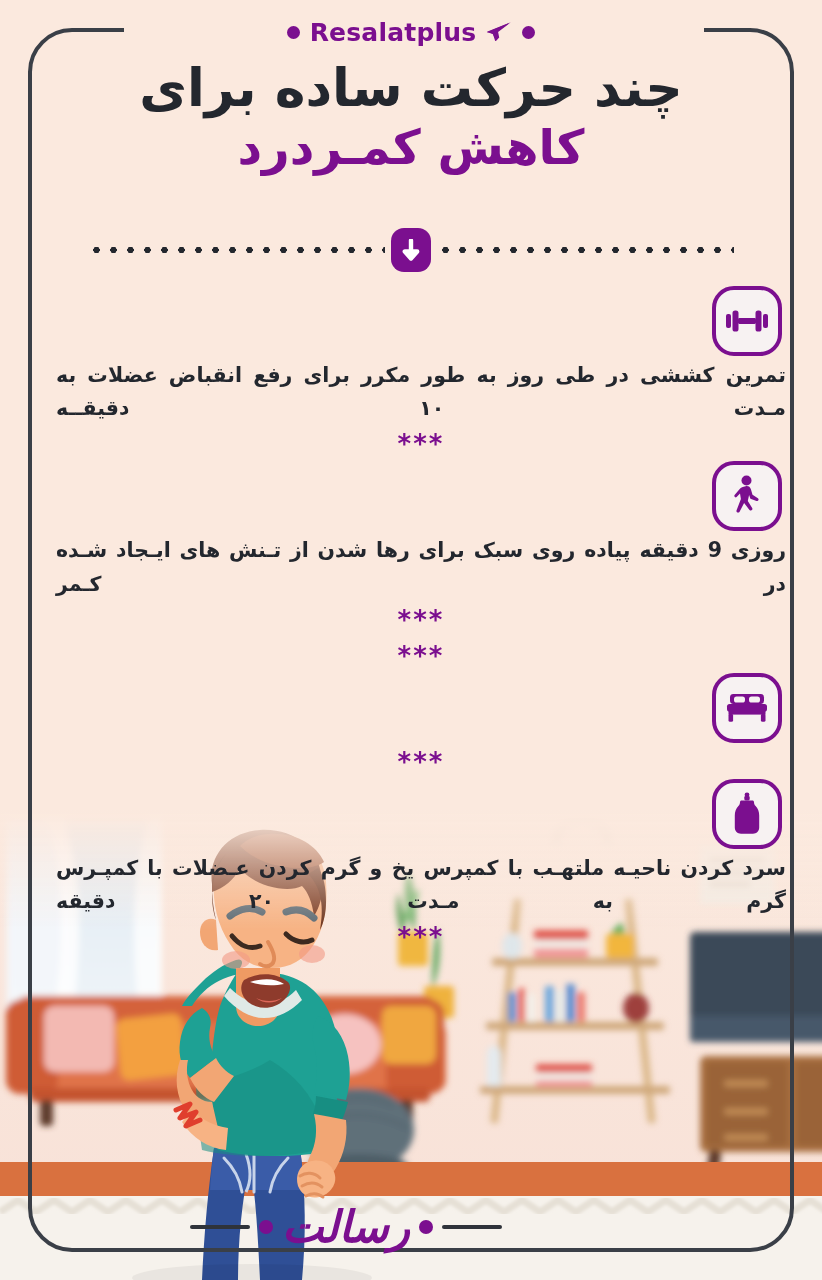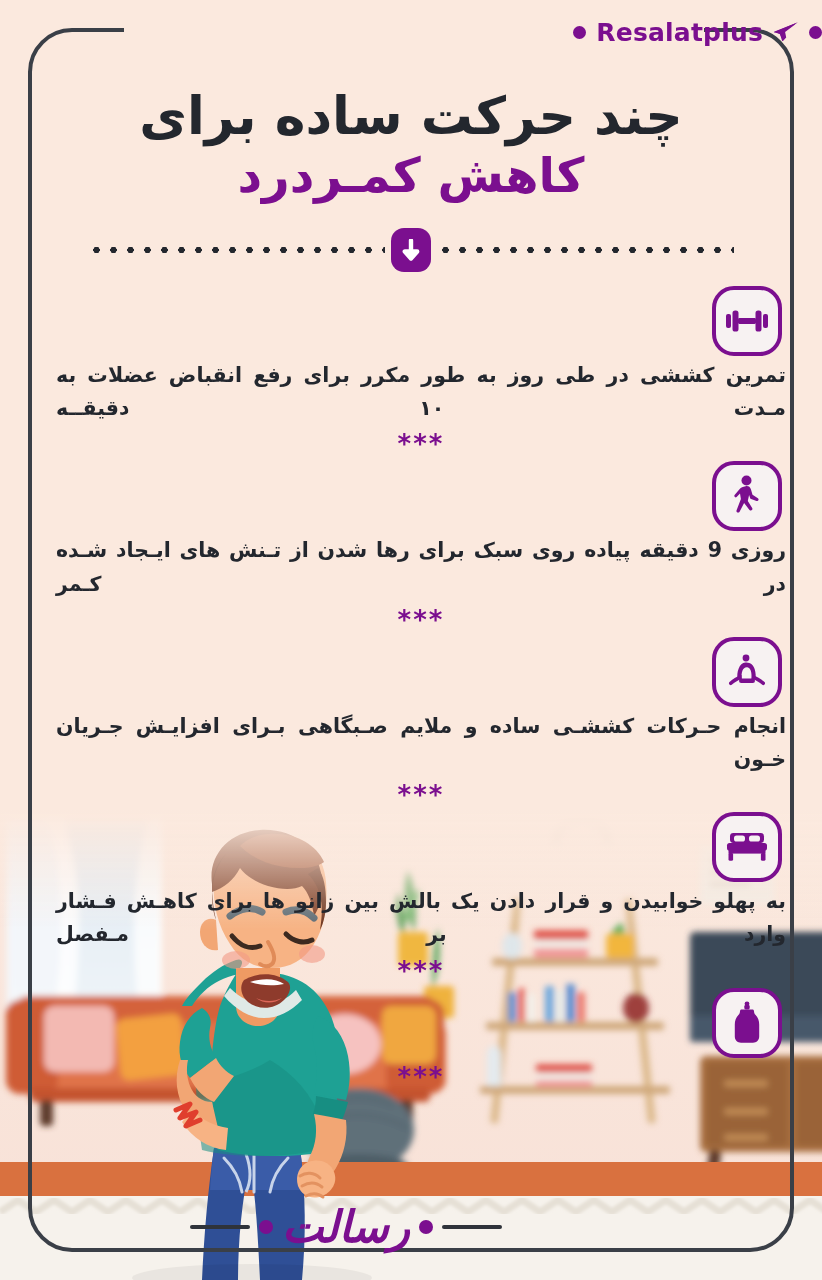--- a/index.html
+++ b/index.html
@@ -45,20 +45,21 @@
 
   
   .header {
     position: absolute;
     left: 0;
     top: 12px;
     width: 822px;
     height: 40px;
     display: flex;
     align-items: center;
+    justify-content: center;
     gap: 10px;
     z-index: 9;
   }
   .hdot {
     width: 13px;
     height: 13px;
     border-radius: 50%;
     background: #7b0f8f;
     flex: none;
   }
@@ -87,21 +88,20 @@
     text-align: center;
     z-index: 8;
   }
   .title-line1 {
     font-family: "DejaVu Sans", sans-serif;
     font-size: 52px;
     font-weight: bold;
     color: #23272e;
     line-height: 1.18;
     direction: rtl;
-    margin-top: 28px;
   }
   .title-line2 {
     font-family: "DejaVu Sans", sans-serif;
     font-size: 48px;
     font-weight: bold;
     color: #7b0f8f;
     line-height: 1.2;
     direction: rtl;
   }
 
@@ -310,64 +310,50 @@
           <g fill="#7b0f8f">
             <circle cx="14.5" cy="5.5" r="5"></circle>
             <path d="M13.6 11.2c2.6-.6 4.6.7 5.3 3.1l1.6 5.5 5.4 3.5c1.5 1 .4 3.3-1.3 2.7l-6.2-2.3-1.3-3.6-1.3 6 4.4 6.9c1.1 1.7-1.4 3.5-2.7 1.9l-5.4-6.8-4.5 8.6c-.9 1.8-3.8.6-3.1-1.3l4.4-11.5-.9-5.3-3.4 3.4c-1.2 1.2-3.1-.6-2-1.9l5.1-6c1.3-1.5 3-2.5 5.9-2.9z"></path>
           </g>
         </svg>
       </span>
       <span class="row-text">روزی 9 دقیقه پیاده روی سبک برای رها شدن از تـنش های ایـجاد شـده در کـمر</span>
     </div>
     <div class="sep">***</div>
 
-    <div class="row">
-      <span class="icon-badge">
-        <svg width="44" height="36" viewBox="0 0 44 36">
-          <g fill="#7b0f8f">
-            <circle cx="21" cy="4" r="3.4"></circle>
-            <path d="M20.4 8.6c4.4-.6 8 2.3 9.3 6.6 1.1 3.6 1.2 7 .9 10.2h-4.3c.4-3 .3-5.9-.5-8.6-.5-1.7-1.4-2.9-2.8-3.4-2.3-.8-4.6.6-5.5 3-1 2.7-1.2 5.8-.7 9h-4.3c-.5-3.9-.2-7.6 1.2-11 1.4-3.5 3.6-5.4 6.7-5.8z"></path>
-            <path d="M16.6 25.1c-3.7 1.3-7 3.2-9.9 5.7-1.6 1.3-3.8-1.2-2.2-2.7 3.5-3.2 7.5-5.5 12.1-7l0 4z"></path>
-            <path d="M27.4 25.1c3.7 1.3 7 3.2 9.9 5.7 1.6 1.3 3.8-1.2 2.2-2.7-3.5-3.2-7.5-5.5-12.1-7l0 4z"></path>
-            <rect x="14" y="24.6" width="16" height="4.4" rx="2.2"></rect>
-          </g>
-        </svg>
-      </span>
-      <span class="row-text">انجام حـرکات کششـی ساده و ملایم صـبگاهی بـرای افزایـش جـریان خـون</span>
-    </div>
     <div class="sep">***</div>
 
     <div class="row">
       <span class="icon-badge">
         <svg width="44" height="32" viewBox="0 0 44 32">
           <g fill="#7b0f8f">
             <rect x="5" y="2" width="34" height="10" rx="3.4"></rect>
             <rect x="9" y="4.5" width="11" height="6" rx="2.6" fill="#f7f2f2"></rect>
             <rect x="24" y="4.5" width="11" height="6" rx="2.6" fill="#f7f2f2"></rect>
             <rect x="2" y="12" width="40" height="7.5" rx="2.6"></rect>
             <rect x="3.5" y="19" width="37" height="3.6"></rect>
             <rect x="3.5" y="21.8" width="4.6" height="8" rx="1.6"></rect>
             <rect x="35.9" y="21.8" width="4.6" height="8" rx="1.6"></rect>
           </g>
         </svg>
       </span>
-      <span class="row-text">به پهلو خوابیدن و قرار دادن یک بالش بین زانو ها برای کاهـش فـشار وارد بر مـفصل</span>
     </div>
     <div class="sep">***</div>
 
     <div class="row">
       <span class="icon-badge">
         <svg width="30" height="44" viewBox="0 0 30 44">
           <g fill="#7b0f8f">
             <circle cx="15" cy="2.8" r="2.4"></circle>
             <rect x="12.3" y="4" width="5.4" height="4.4" rx="1.4"></rect>
             <path d="M9.6 8.6h10.8c.9 0 1.6.7 1.6 1.6 0 1.4.5 2.6 1.6 3.8 2.4 2.6 3.6 5.7 3.6 9.4v12.2c0 3.6-2.6 6.2-6.2 6.2H9c-3.6 0-6.2-2.6-6.2-6.2V23.4c0-3.7 1.2-6.8 3.6-9.4 1.1-1.2 1.6-2.4 1.6-3.8 0-.9.7-1.6 1.6-1.6z"></path>
           </g>
         </svg>
       </span>
+      <span class="row-text">سرد کردن ناحیـه ملتهـب با کمپرس یخ و گرم کردن عـضلات با کمپـرس گرم به مـدت ۲۰ دقیقه</span>
     </div>
     <div class="sep">***</div>
 
   </div>
 
   <div class="scene">
     <div class="scene-fade"></div>
     <svg viewBox="0 0 822 470">
       <defs>
         <linearGradient id="wallg" x1="0" y1="0" x2="0" y2="1">

